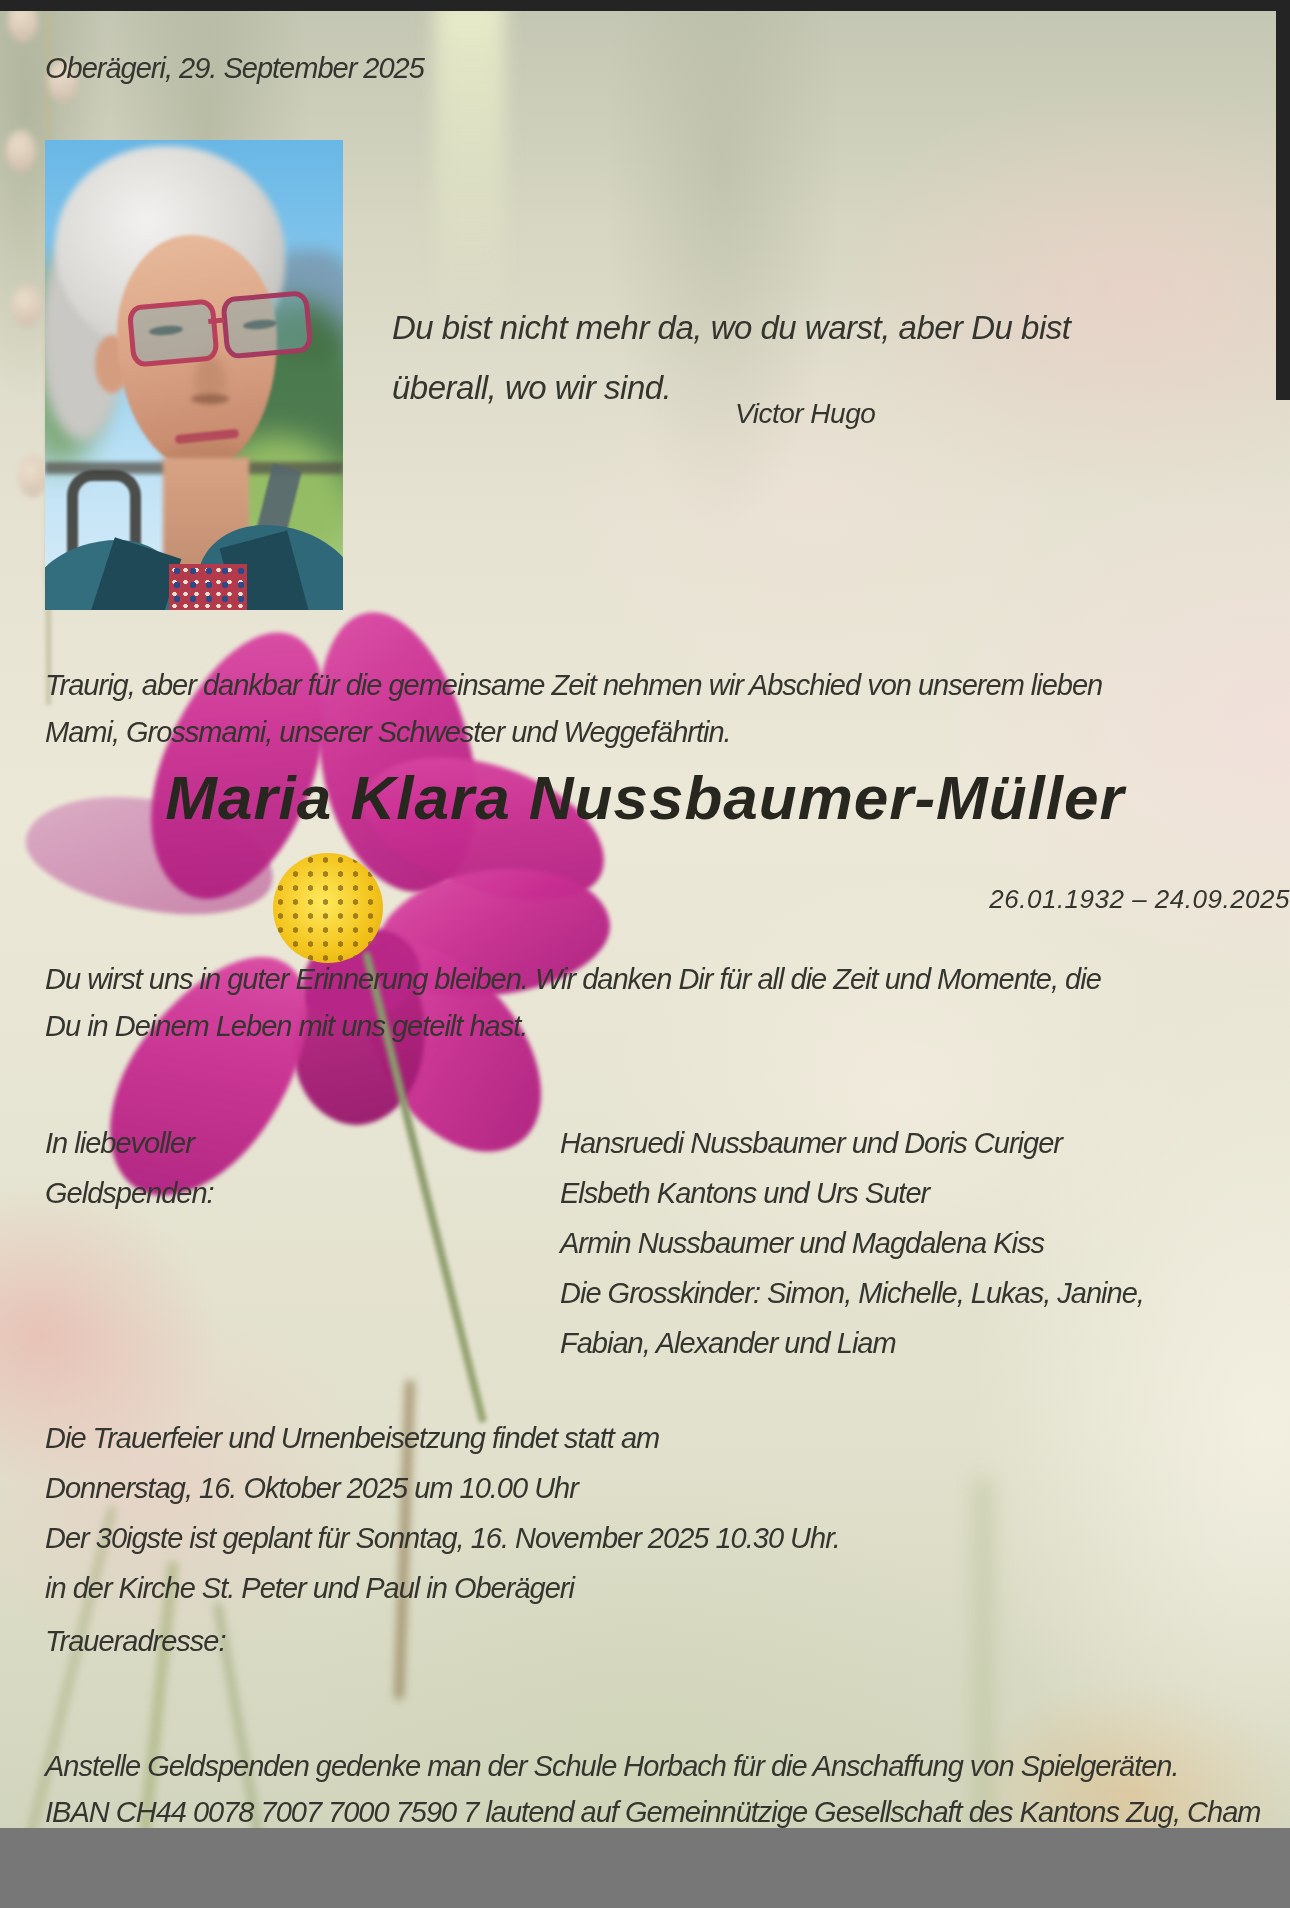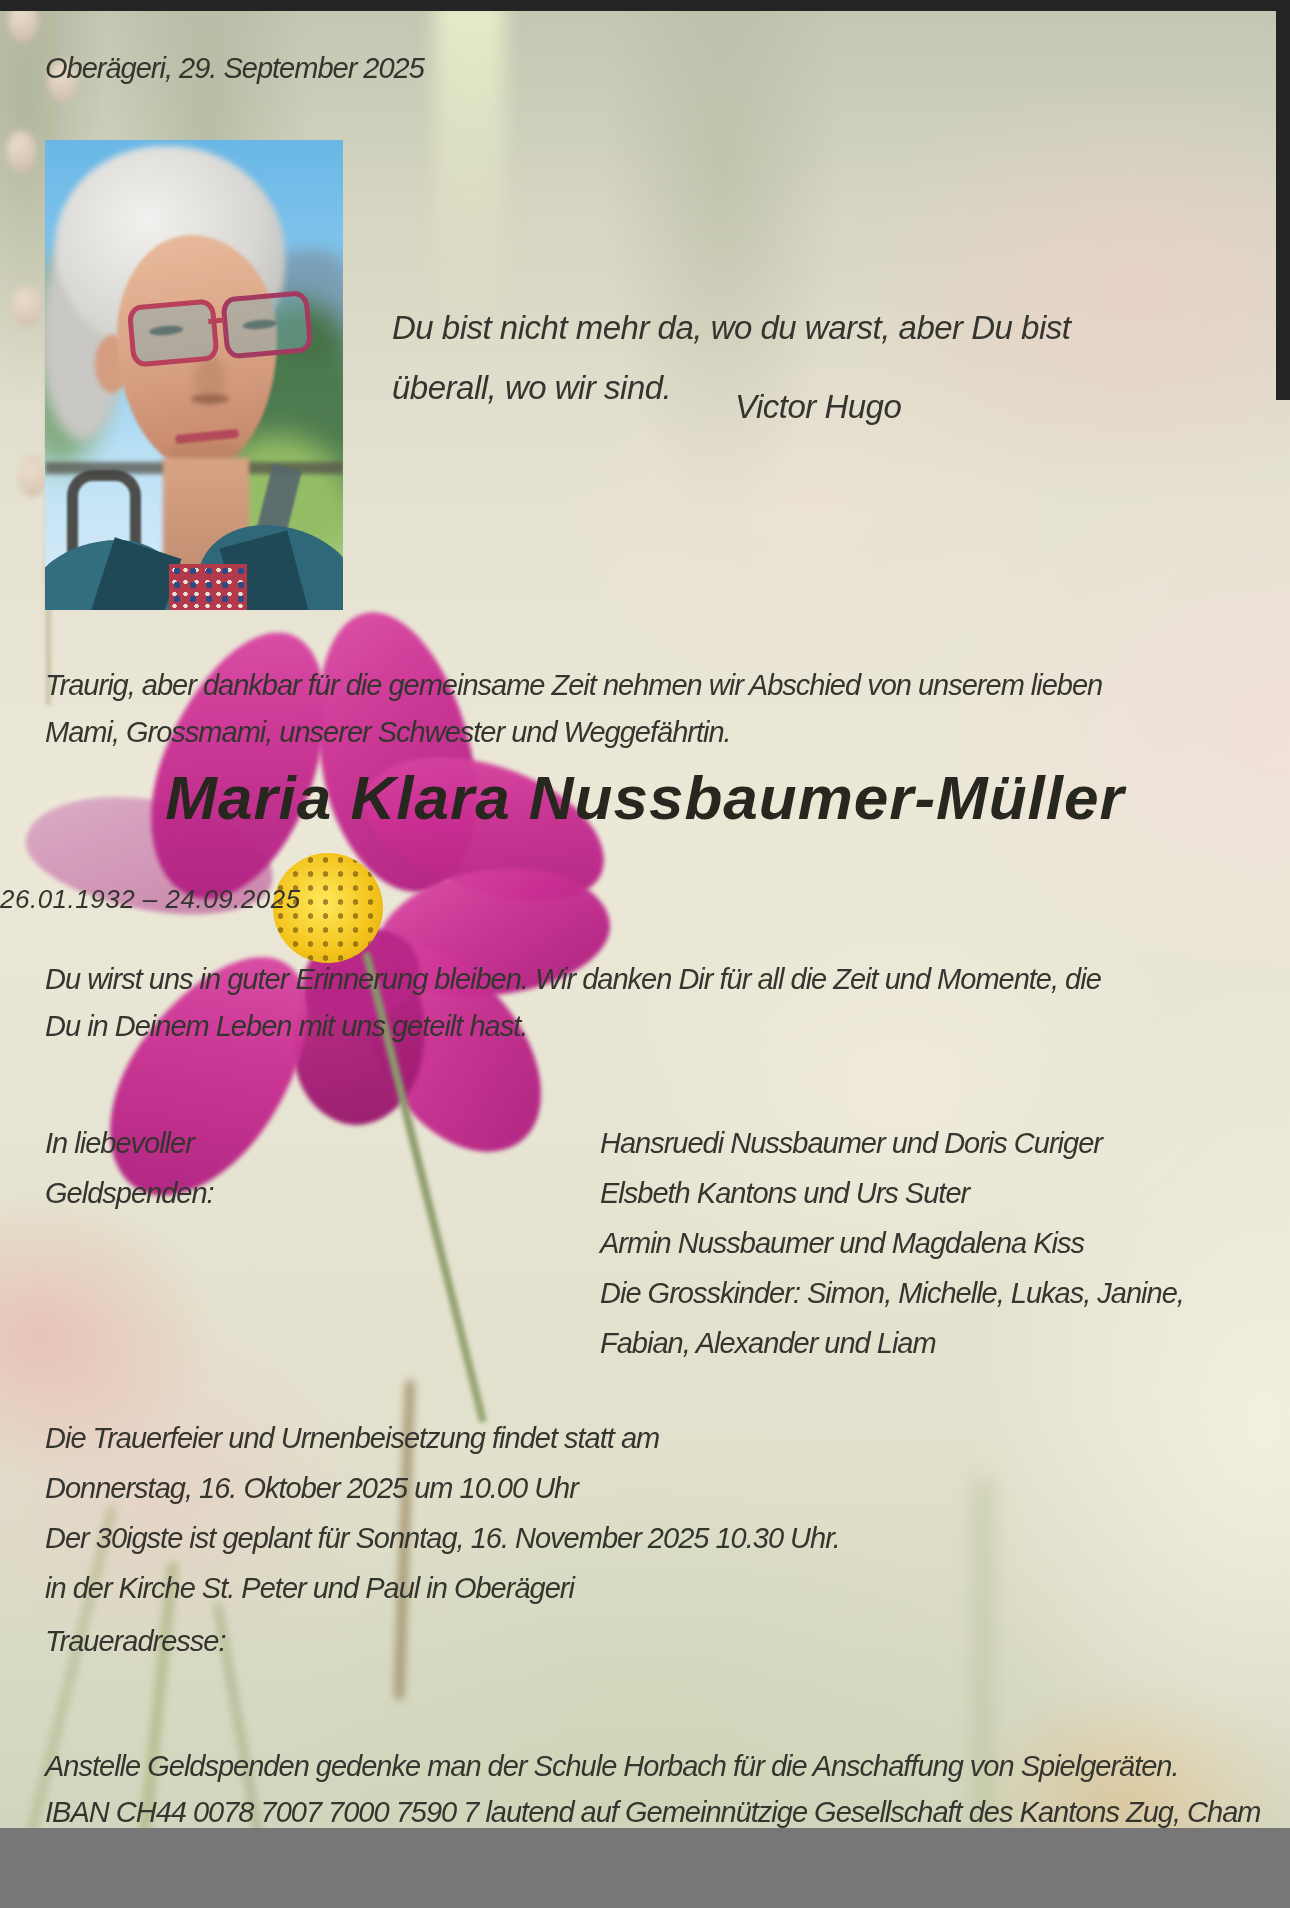--- a/index.html
+++ b/index.html
@@ -105,27 +105,27 @@
     background-size:16px 14px, 11px 12px; }
   
   .bar-top    { position:absolute; left:0; top:0; width:100%; height:11px; background:#242424; }
   .bar-bottom { position:absolute; left:0; top:1892px; width:100%; height:16px; background:#242424; }
   .bar-right  { position:absolute; right:0; top:0; width:14px; height:400px; background:#242424; }
   
   .tx { position:absolute; white-space:nowrap; }
   .txt { font-size:29px; letter-spacing:-1px; line-height:47px; }
   .dateline { left:45px; top:52px; font-size:29px; letter-spacing:-1px; }
   .quote { left:392px; top:298px; font-size:33px; letter-spacing:-.5px; line-height:60px; }
-  .attribution { left:735px; top:388px; font-size:33px; letter-spacing:-.5px; }
+  .attribution { left:735px; top:398px; font-size:28px; letter-spacing:-.5px; }
   .intro { left:45px; top:662px; }
   .name { left:0; top:762px; width:100%; text-align:center; font-size:62px; font-weight:bold; letter-spacing:1px; color:#27271f; }
-  .dates { left:0; top:884px; width:100%; text-align:left; font-size:26px; letter-spacing:.5px; }
+  .dates { left:0; top:884px; width:100%; text-align:right; font-size:26px; letter-spacing:.5px; }
   .remembrance { left:45px; top:956px; }
   .mourn-label { left:45px; top:1118px; line-height:50px; }
-  .mourn-names { left:560px; top:1118px; line-height:50px;margin-left:40px; }
+  .mourn-names { left:560px; top:1118px; line-height:50px; }
   .service { left:45px; top:1413px; line-height:50px; }
   .address { left:45px; top:1616px; line-height:50px; }
   .donation { left:45px; top:1743px; line-height:46px; }
 </style>
 </head>
 <body>
 
 <div class="page">
 
   <div class="bg-base"></div>

